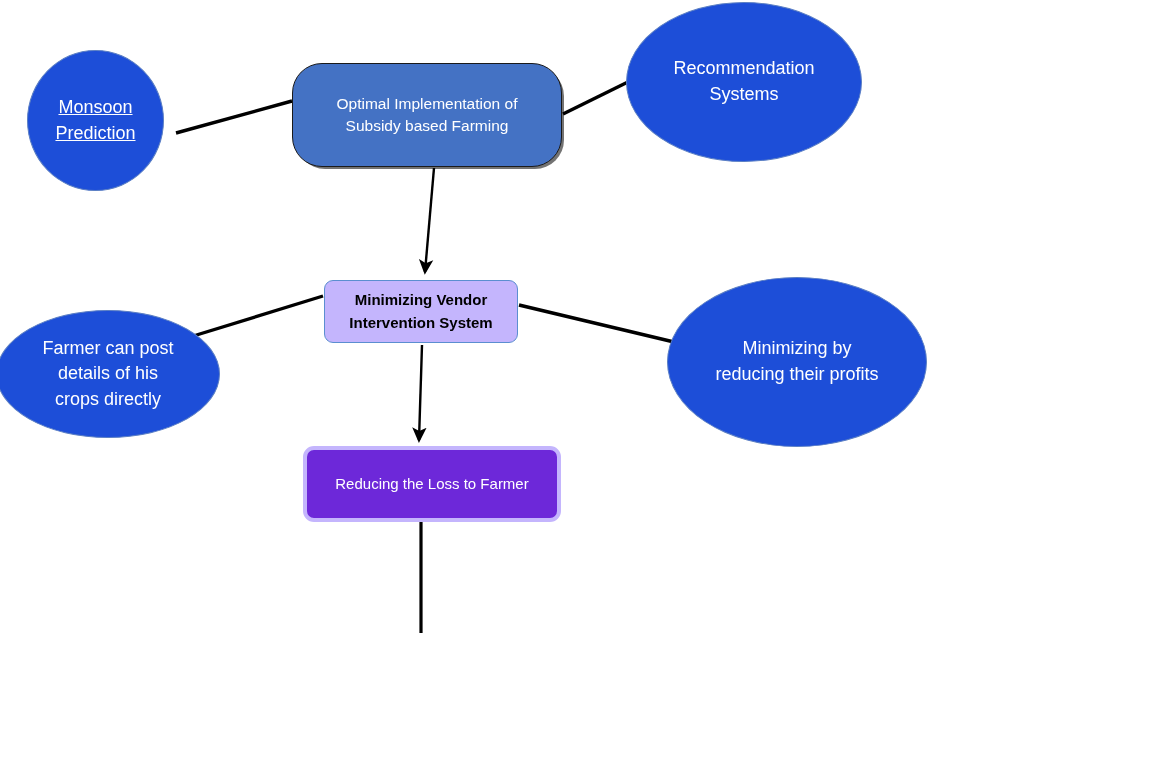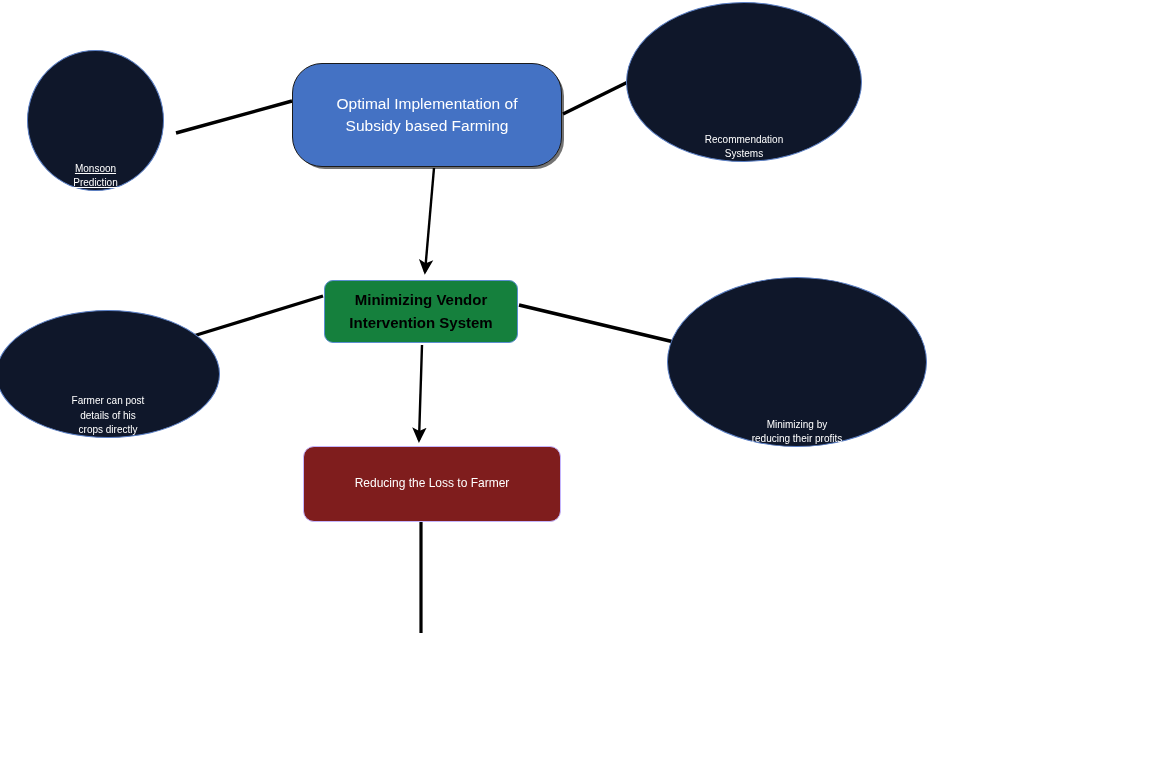--- a/index.html
+++ b/index.html
@@ -35,51 +35,50 @@
   }
   .node .label {
     display: block;
     width: 100%;
     white-space: pre-line;
   }
 
   
   .ellipse {
     border-radius: 50%;
-    background: #0f172a;
+    background: #1d4ed8;
     border: 1px solid #5b7fc4;
     color: #ffffff;
-    font-size: 10px;
+    font-size: 18px;
     line-height: 1.42;
-    align-items: flex-end;
   }
 
   
   .rect-blue {
     background: #4472c4;
     border: 1.6px solid #1a1a1a;
     color: #ffffff;
     font-size: 15.5px;
     line-height: 1.45;
     box-shadow: 3px 3px 0 -1px rgba(0,0,0,0.55);
   }
 
   
   .rrect-blue {
-    background: #7f1d1d;
-    border: 1px solid #c4b5fd;
+    background: #6d28d9;
+    border: 4px solid #c4b5fd;
     border-radius: 11px;
     color: #ffffff;
-    font-size: 12px;
+    font-size: 15px;
     line-height: 1.45;
   }
 
   
   .rrect-white {
-    background: #15803d;
+    background: #c4b5fd;
     border: 1.3px solid #5b8ed0;
     border-radius: 9px;
     color: #000000;
     font-size: 15px;
     font-weight: bold;
     line-height: 1.5;
   }
 </style>
 </head>
 <body>

